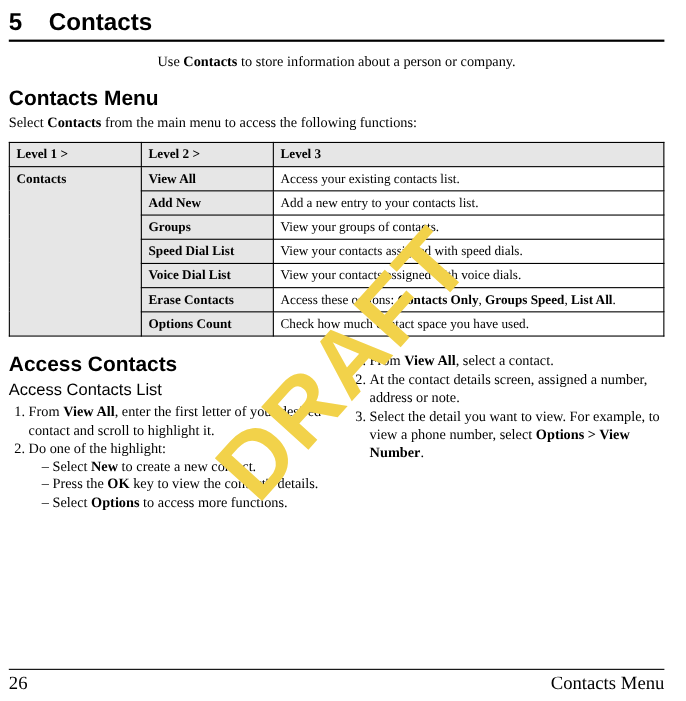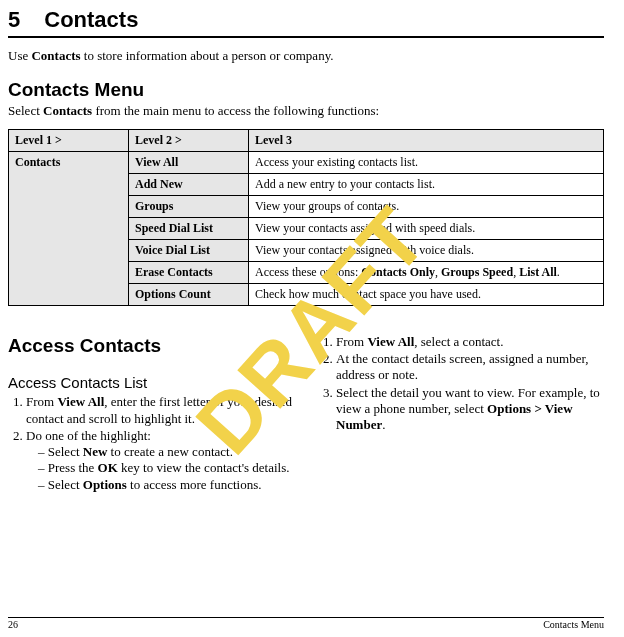--- a/index.html
+++ b/index.html
@@ -39,32 +39,32 @@
   }
   .chapter-num {
     font-size: 22px;
     font-weight: 700;
   }
   .chapter-title {
     font-size: 22px;
     font-weight: 700;
   }
   .body-serif { font-family: "Times New Roman", Times, serif; font-size: 13px; }
-  .intro { margin-bottom: 14px; }
+  .intro { margin-bottom: 14px; text-align: center; }
   .h2 {
     font-family: Arial, Helvetica, sans-serif;
     font-weight: 700;
     font-size: 19px;
     margin-bottom: 1px;
   }
   .sub-intro { margin-bottom: 10px; font-size: 13px;}
   table.menu {
     width: 100%;
     border-collapse: collapse;
-    margin-bottom: 28px;
+    margin-bottom: 14px;
   }
   table.menu th, table.menu td {
     border: 1px solid #000;
     padding: 3px 6px;
     text-align: left;
     vertical-align: top;
     font-size: 12px;
   }
   table.menu th {
     background: #e6e6e6;
@@ -81,21 +81,21 @@
   .thickrow td, .thickrow th { border-top: 3px solid #000; }
   .columns {
     display: flex;
     gap: 24px;
   }
   .col { flex: 1; }
   .h2b {
     font-family: Arial, Helvetica, sans-serif;
     font-weight: 700;
     font-size: 19px;
-    margin-bottom: 16px;
+    margin-bottom: 2px;
   }
   .h3 {
     font-family: Arial, Helvetica, sans-serif;
     font-weight: 400;
     font-size: 15px;
     margin-bottom: 2px;
   }
   ol.steps {
     list-style: decimal;
     padding-left: 18px;
@@ -116,21 +116,21 @@
     content: "– ";
   }
   .footer {
     position: absolute;
     bottom: 6px;
     left: 8px;
     right: 20px;
     border-top: 1px solid #000;
     display: flex;
     justify-content: space-between;
-    font-size: 10px;
+    font-size: 17px;
     padding-top: 1px;
   }
   b { font-weight: 700; }
 </style>
 </head>
 <body>
 
 <div class="watermark">DRAFT</div>
 
 <div class="chapter-head">

